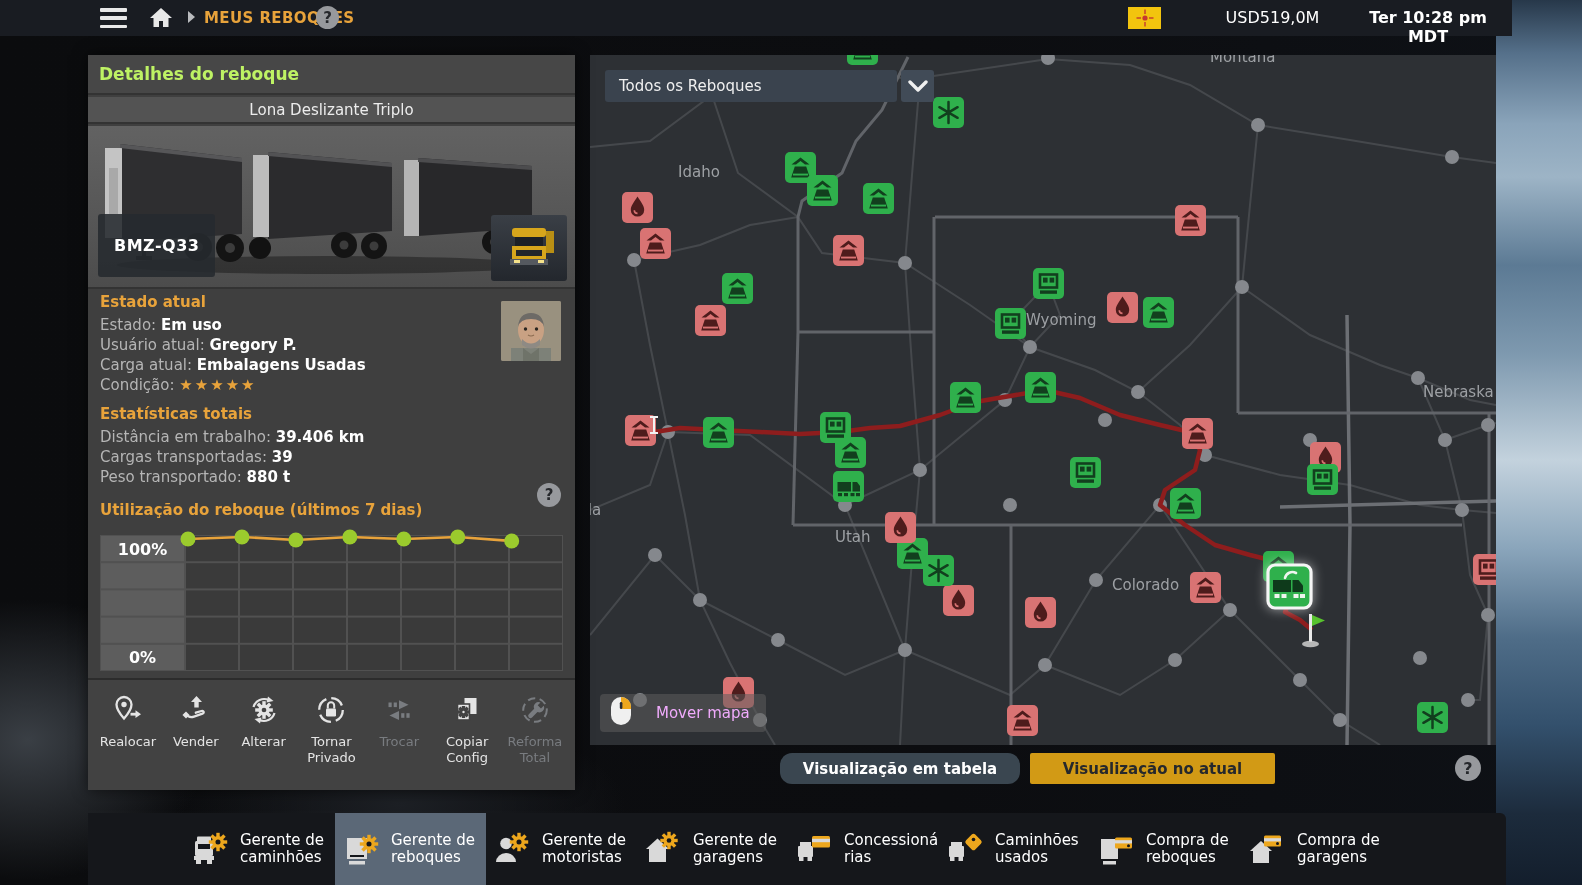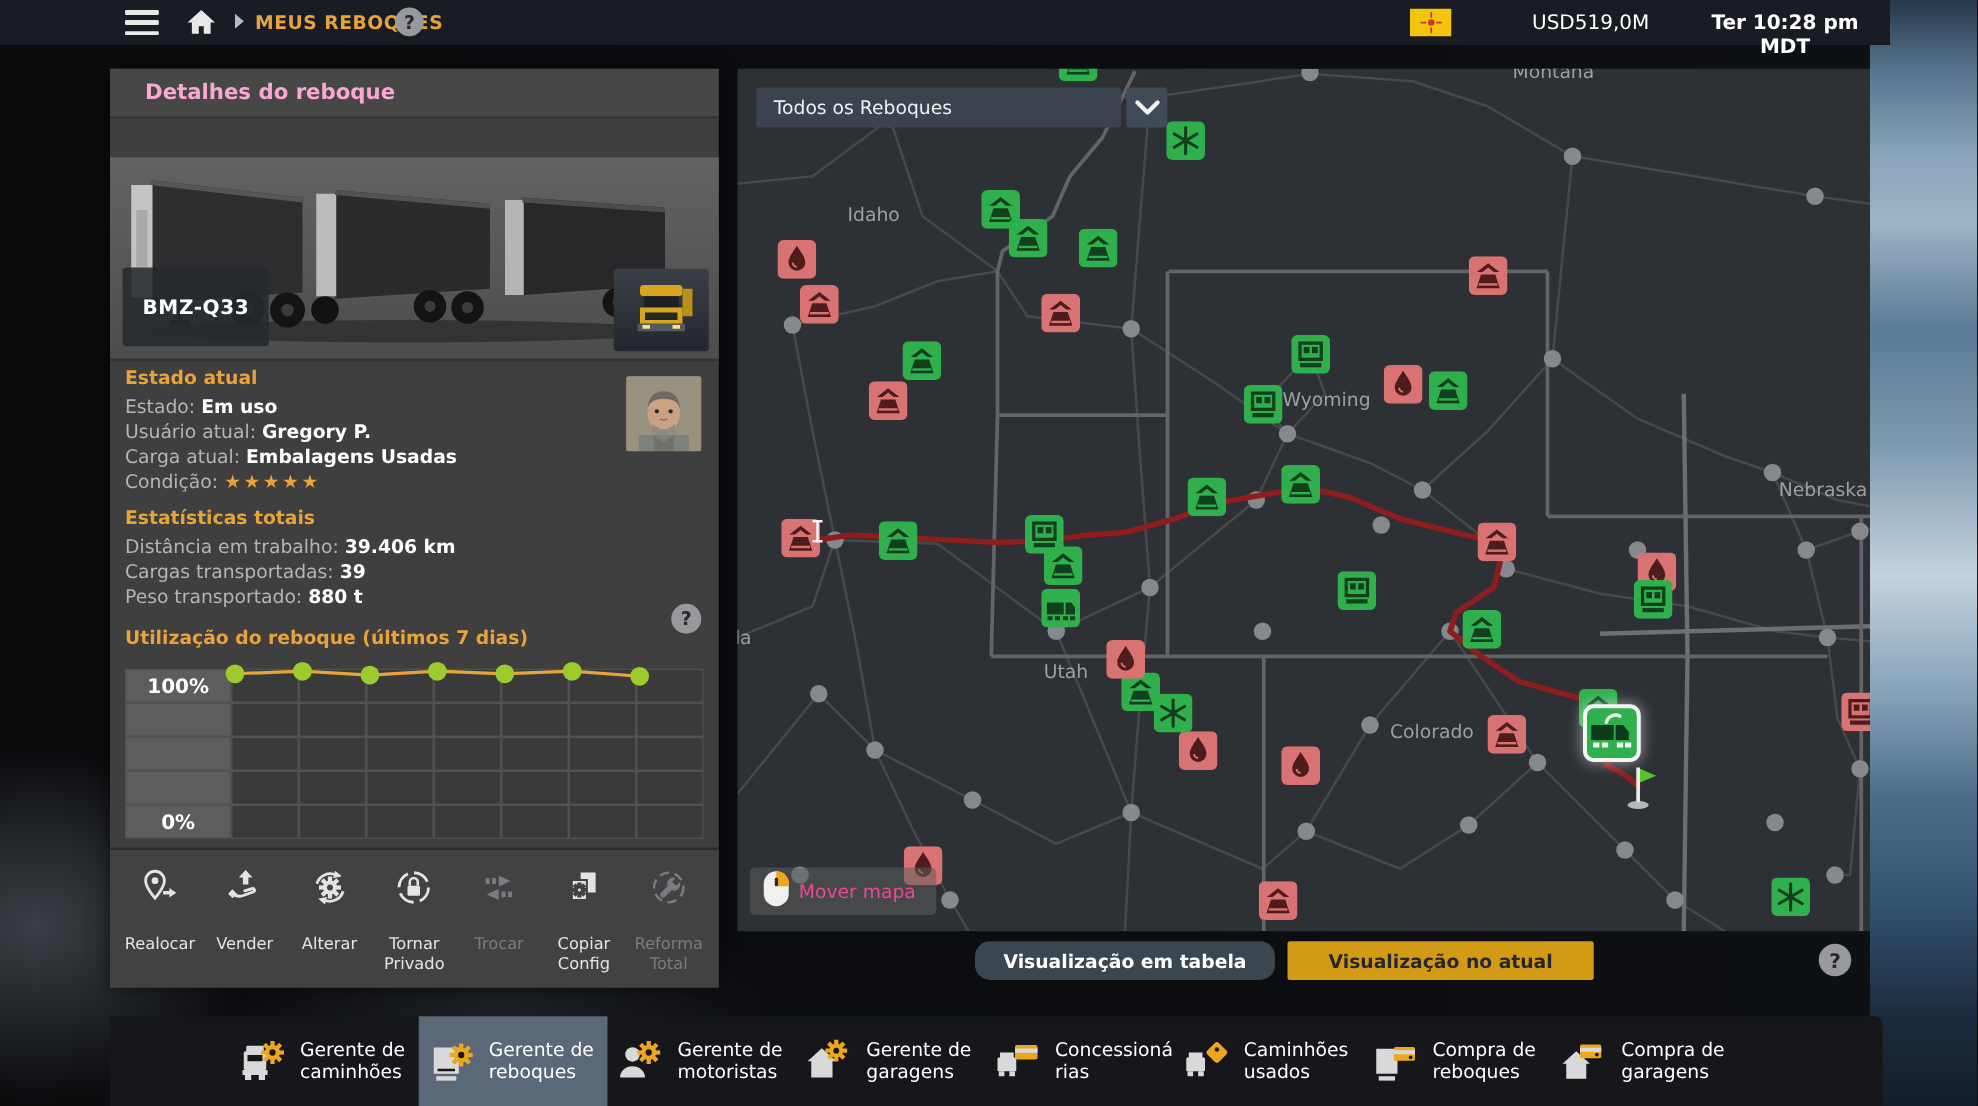--- a/index.html
+++ b/index.html
@@ -19,48 +19,48 @@
   .home-btn{position:absolute;left:149px;top:6px;width:24px;height:24px}
   .crumb-arrow{position:absolute;left:188px;top:11px;width:0;height:0;border-left:7px solid #b9bbbe;border-top:6px solid transparent;border-bottom:6px solid transparent}
   .crumb{position:absolute;left:204px;top:9px;font-size:15px;font-weight:bold;color:#e8a33b;letter-spacing:.4px}
   .help-circle{display:flex;align-items:center;justify-content:center;background:#97999d;color:#26282c;font-weight:bold;border-radius:50%;cursor:pointer}
   .hc-top{position:absolute;left:316px;top:6px;width:23px;height:23px;font-size:15px}
   .flag{position:absolute;left:1128px;top:7px;width:33px;height:22px;background:#f2c40e;display:flex;align-items:center;justify-content:center}
   .money{position:absolute;left:1225px;top:8px;width:95px;text-align:center;color:#fff;font-size:16px;font-weight:normal}
   .clock{position:absolute;left:1368px;top:8px;width:120px;text-align:center;color:#fff;font-size:16px;font-weight:bold}
   
   .panel{position:absolute;left:88px;top:55px;width:487px;height:735px;background:#3f3f3f;z-index:4;box-shadow:0 0 14px rgba(0,0,0,.6)}
-  .p-header{position:absolute;left:0;top:0;width:100%;height:40px;background:#474747;border-bottom:2px solid #333;display:flex;align-items:center;padding-left:28px;color:#f9a8d4;font-size:17px;font-weight:bold}
+  .p-header{position:absolute;left:0;top:0;width:100%;height:40px;background:#474747;border-bottom:2px solid #333;display:flex;align-items:center;padding-left:11px;color:#bef264;font-size:17px;font-weight:bold}
   .p-sub{position:absolute;left:0;top:42px;width:100%;height:27px;background:#535353;border-bottom:2px solid #333;display:flex;align-items:center;justify-content:center;color:#ececec;font-size:15px}
   .p-img{position:absolute;left:0;top:71px;width:100%;height:163px;background:linear-gradient(180deg,#626262 0%,#575757 55%,#4c4c4c 100%);border-bottom:2px solid #333;overflow:hidden}
   .plate{position:absolute;left:10px;bottom:10px;background:rgba(38,42,47,.88);color:#fff;font-size:16px;font-weight:bold;padding:22px 16px;border-radius:3px;letter-spacing:.5px}
   .truck-thumb{position:absolute;right:8px;bottom:6px;width:76px;height:66px;background:linear-gradient(180deg,#3a3f46,#23272d);border-radius:3px}
   .p-body{position:absolute;left:12px;top:238px;right:12px}
   .sec-head{color:#e8a33b;font-size:15px;font-weight:bold;height:20px;margin-bottom:2px}
   .info-row{font-size:15px;line-height:20px;color:#b5b5b5}
   .info-row b{color:#fff;font-weight:bold}
   .stars b{color:#e8a33b;letter-spacing:2px;font-size:15px}
   .mt{margin-top:10px}
   .chart-head{margin-top:14px}
   .portrait{position:absolute;right:14px;top:246px;width:60px;height:60px;border-radius:2px;overflow:hidden;background:#9a9283}
   .hc-chart{position:absolute;right:14px;top:428px;width:24px;height:24px;font-size:15px}
   #utilChart{display:block;margin-top:8px}
   .actions{position:absolute;left:0;bottom:0;width:100%;height:112px;background:#424242;border-top:2px solid #2c2c2c;display:flex;justify-content:space-around;align-items:flex-start;padding:10px 6px 0}
   .act{width:64px;display:flex;flex-direction:column;align-items:center;color:#e4e4e4;cursor:pointer}
   .act .act-icon{height:40px;display:flex;align-items:center}
-  .act .act-label{font-size:13px;text-align:center;line-height:1.25;margin-top:18px}
+  .act .act-label{font-size:13px;text-align:center;line-height:1.25;margin-top:4px}
   .act.disabled{color:#797c80;cursor:default}
   
   .map{position:absolute;left:590px;top:55px;width:906px;height:690px;background:#2d3034;overflow:hidden;z-index:3;cursor:grab}
   .map svg.base{position:absolute;left:0;top:0}
   .map-label{position:absolute;color:#9da0a4;font-size:15px;white-space:nowrap;z-index:2;pointer-events:none}
   .marker{position:absolute}
   .dropdown{position:absolute;left:15px;top:15px;width:292px;height:32px;background:#3a434e;border-radius:3px;display:flex;align-items:center;padding-left:14px;color:#f0f0f0;font-size:15px;cursor:pointer;z-index:10}
   .dd-btn{position:absolute;left:311px;top:15px;width:33px;height:32px;background:#414b57;border-radius:3px;display:flex;align-items:center;justify-content:center;cursor:pointer;z-index:10}
-  .move-chip{position:absolute;left:10px;bottom:13px;height:38px;background:rgba(92,92,92,.55);border-radius:4px;display:flex;align-items:center;gap:7px;padding:0 16px 0 10px;color:#ec4899;font-size:15px;z-index:10}
+  .move-chip{position:absolute;left:10px;bottom:13px;height:38px;background:rgba(92,92,92,.55);border-radius:4px;display:flex;align-items:center;gap:24px;padding:0 16px 0 10px;color:#f0abfc;font-size:15px;z-index:10}
   
   .btn-table{position:absolute;left:780px;top:753px;width:240px;height:31px;background:#3a4650;color:#fff;font-size:15px;font-weight:bold;display:flex;align-items:center;justify-content:center;border-radius:12px;cursor:pointer;z-index:5}
   .btn-map{position:absolute;left:1030px;top:753px;width:245px;height:31px;background:#d29a15;color:#26282c;font-size:15px;font-weight:bold;display:flex;align-items:center;justify-content:center;border-radius:2px;cursor:pointer;z-index:5}
   .hc-map{position:absolute;left:1455px;top:755px;width:26px;height:26px;font-size:16px;z-index:5}
   
   .toolbar{position:absolute;left:88px;top:813px;width:1418px;height:72px;background:#15171b;border-radius:0 6px 0 0;display:flex;align-items:stretch;padding-left:96px;z-index:4}
   .tb-item{width:151px;display:flex;align-items:center;gap:8px;cursor:pointer;padding-left:4px}
   .tb-item.active{background:#5b6877}
   .tb-icon{flex:0 0 44px;display:flex;align-items:center;justify-content:center}
   .tb-label{max-width:97px;color:#fff;font-size:15px;line-height:1.15;overflow-wrap:anywhere}
@@ -95,20 +95,21 @@
             <line x1="14" y1="10" x2="18.5" y2="10"></line>
           </g>
         </svg>
     </div>
     <span class="money">USD519,0M</span>
     <span class="clock">Ter 10:28 pm MDT</span>
   </div>
 
   <div class="panel">
     <div class="p-header">Detalhes do reboque</div>
+    <div class="p-sub">Lona Deslizante Triplo</div>
     <div class="p-img">
       <svg width="450" height="150" viewBox="0 0 450 150" style="position:absolute;left:14px;top:6px">
         <ellipse cx="225" cy="133" rx="210" ry="9" fill="rgba(0,0,0,.35)"></ellipse>
         <g>
 
           <polygon points="316,26 430,34 430,96 316,104" fill="#28282a"></polygon>
             <rect x="302" y="28" width="15" height="76" fill="#b5b5b5"></rect>
             <polygon points="316,26 430,34 430,38 316,30" fill="#4c4c4e"></polygon>
           <circle cx="392" cy="110" r="12" fill="#141414"></circle>
             <circle cx="392" cy="110" r="4" fill="#3c3c3c"></circle>

